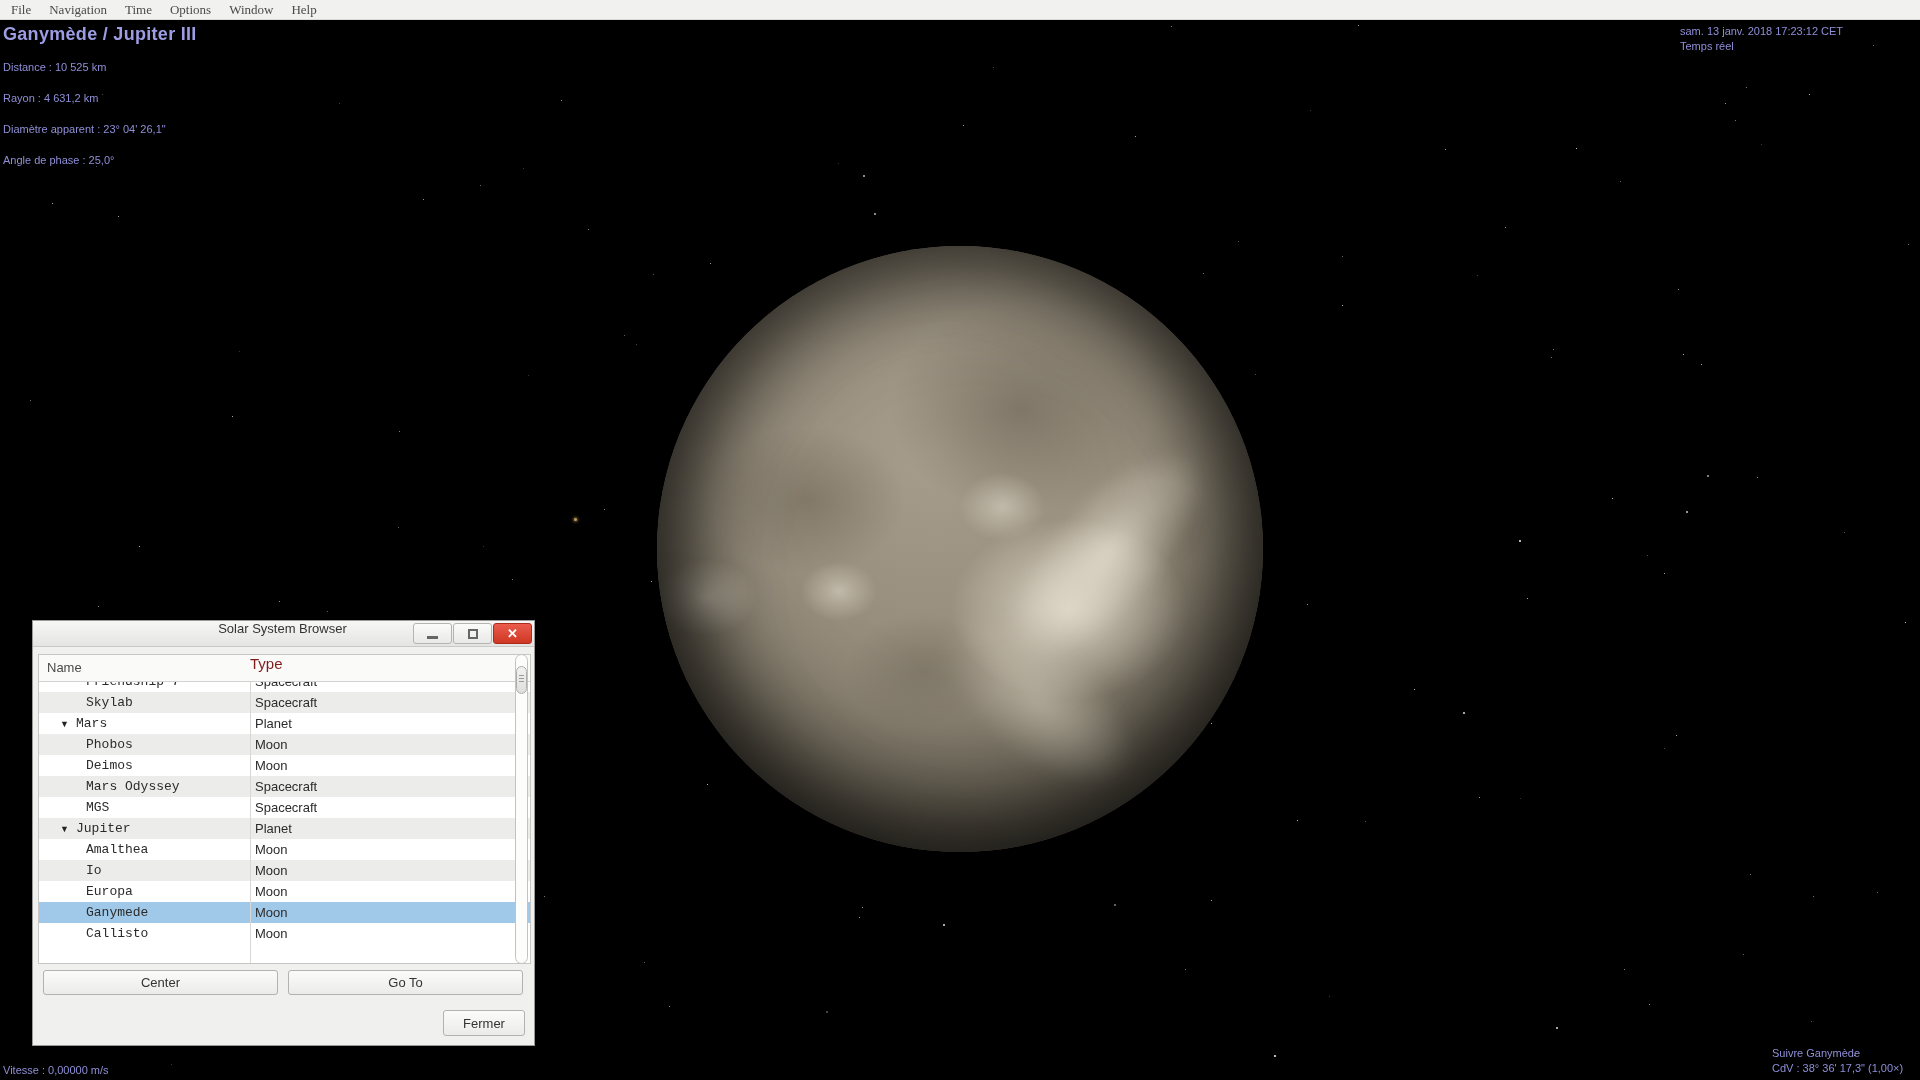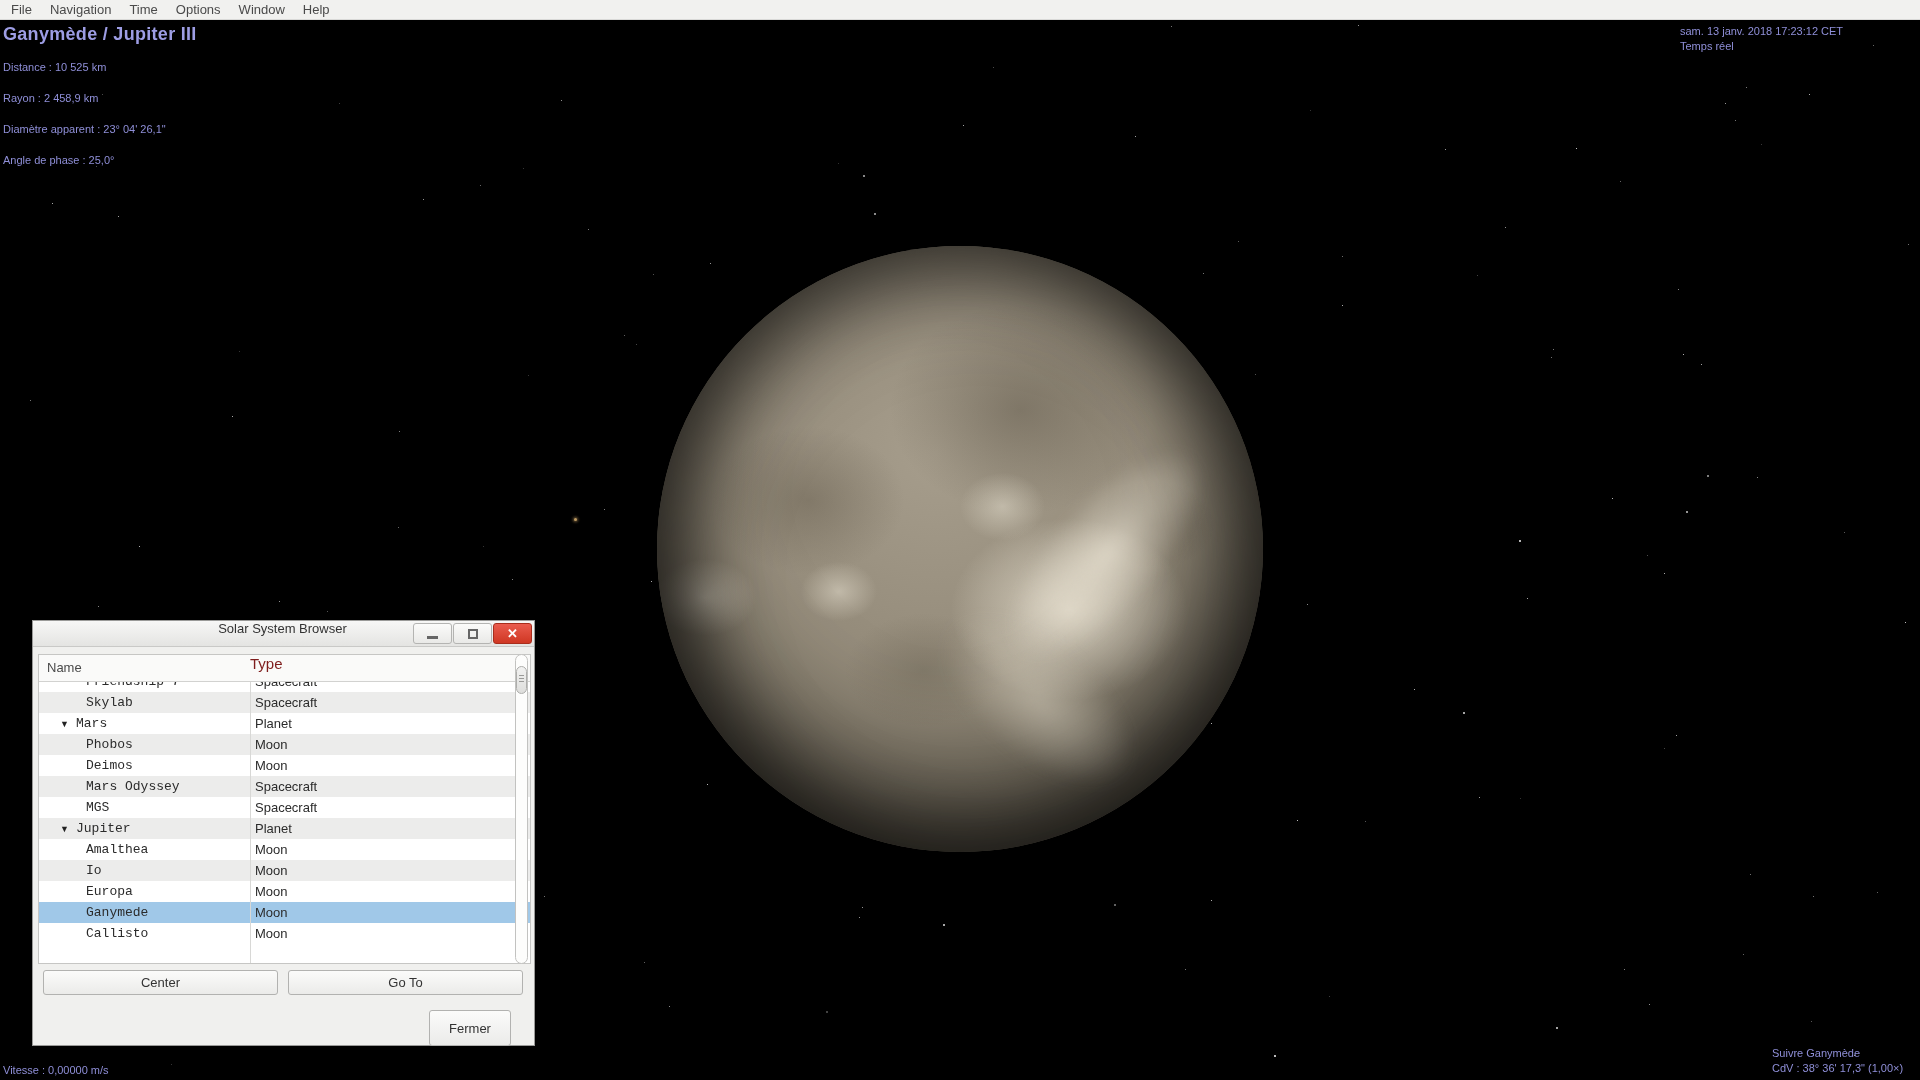--- a/index.html
+++ b/index.html
@@ -3,21 +3,21 @@
 <meta charset="utf-8">
 <style>
   * { margin:0; padding:0; box-sizing:border-box; }
   html,body { width:1920px; height:1080px; background:#000; overflow:hidden;
               font-family:"Liberation Sans", sans-serif; }
   #stage { position:absolute; inset:0; width:1920px; height:1080px; background:#000; overflow:hidden; }
 
   
   .menubar { position:absolute; top:0; left:0; right:0; height:20px; background:#f1f1ef;
              display:flex; align-items:center; padding-left:2px; z-index:50;
-             border-bottom:1px solid #d9d9d7; }
+             border-bottom:1px solid #d9d9d7;font-family:Liberation Serif, serif; }
   .menubar .mitem { font-size:13px; color:#4a4a4a; padding:0 9px; height:20px; line-height:20px; cursor:default; }
 
   
   #stars { position:absolute; inset:0; z-index:1; }
   .star { position:absolute; border-radius:50%; background:#fff; }
 
   
   .moon { position:absolute; left:657px; top:246px; width:606px; height:606px; border-radius:50%;
     z-index:5; overflow:hidden;
     background:
@@ -94,21 +94,21 @@
   .sthumb::after { content:""; position:absolute; left:2px; right:2px; top:11px; height:1px;
                    background:#9a9a98; box-shadow:0 3px 0 #9a9a98, 0 -3px 0 #9a9a98; }
 
   
   .btn { position:absolute; height:25px; background:linear-gradient(#fbfbfa,#ebebe9);
          border:1px solid #b2b2b0; border-radius:3px; font-size:13px; color:#333;
          display:flex; align-items:center; justify-content:center; cursor:pointer;
          font-family:"Liberation Sans", sans-serif; }
   .btn-center { left:10px; top:349px; width:235px; }
   .btn-goto  { left:255px; top:349px; width:235px; }
-  .btn-close { left:396px; top:389px; width:82px; height:36px; }
+  .btn-close { left:410px; top:389px; width:82px; height:26px; }
 </style>
 </head>
 <body>
 
 <div id="stage">
 
   <div id="stars">
       <div class="star" style="width: 1px; height: 1px; left: 859px; top: 917px; opacity: 0.75;"></div>
       <div class="star" style="width: 1px; height: 1px; left: 1010px; top: 308px; opacity: 0.72;"></div>
       <div class="star" style="width: 2px; height: 2px; left: 905px; top: 284px; opacity: 0.91;"></div>
@@ -261,21 +261,21 @@
       <div class="mitem">Navigation</div>
       <div class="mitem">Time</div>
       <div class="mitem">Options</div>
       <div class="mitem">Window</div>
       <div class="mitem">Help</div>
     </div>
 
   <div class="hud-title">Ganymède / Jupiter III</div>
   <div class="hud hud-info">
     <div>Distance : 10 525 km</div>
-    <div>Rayon : 2 458,9 km</div>
+    <div>Rayon : 4 631,2 km</div>
     <div>Diamètre apparent : 23° 04' 26,1"</div>
     <div>Angle de phase : 25,0°</div>
   </div>
   <div class="hud hud-datetime">
     <div>sam. 13 janv. 2018 17:23:12 CET</div>
     <div>Temps réel</div>
   </div>
   <div class="hud hud-speed">Vitesse : 0,00000 m/s</div>
   <div class="hud hud-follow">
     <div>Suivre Ganymède</div>

